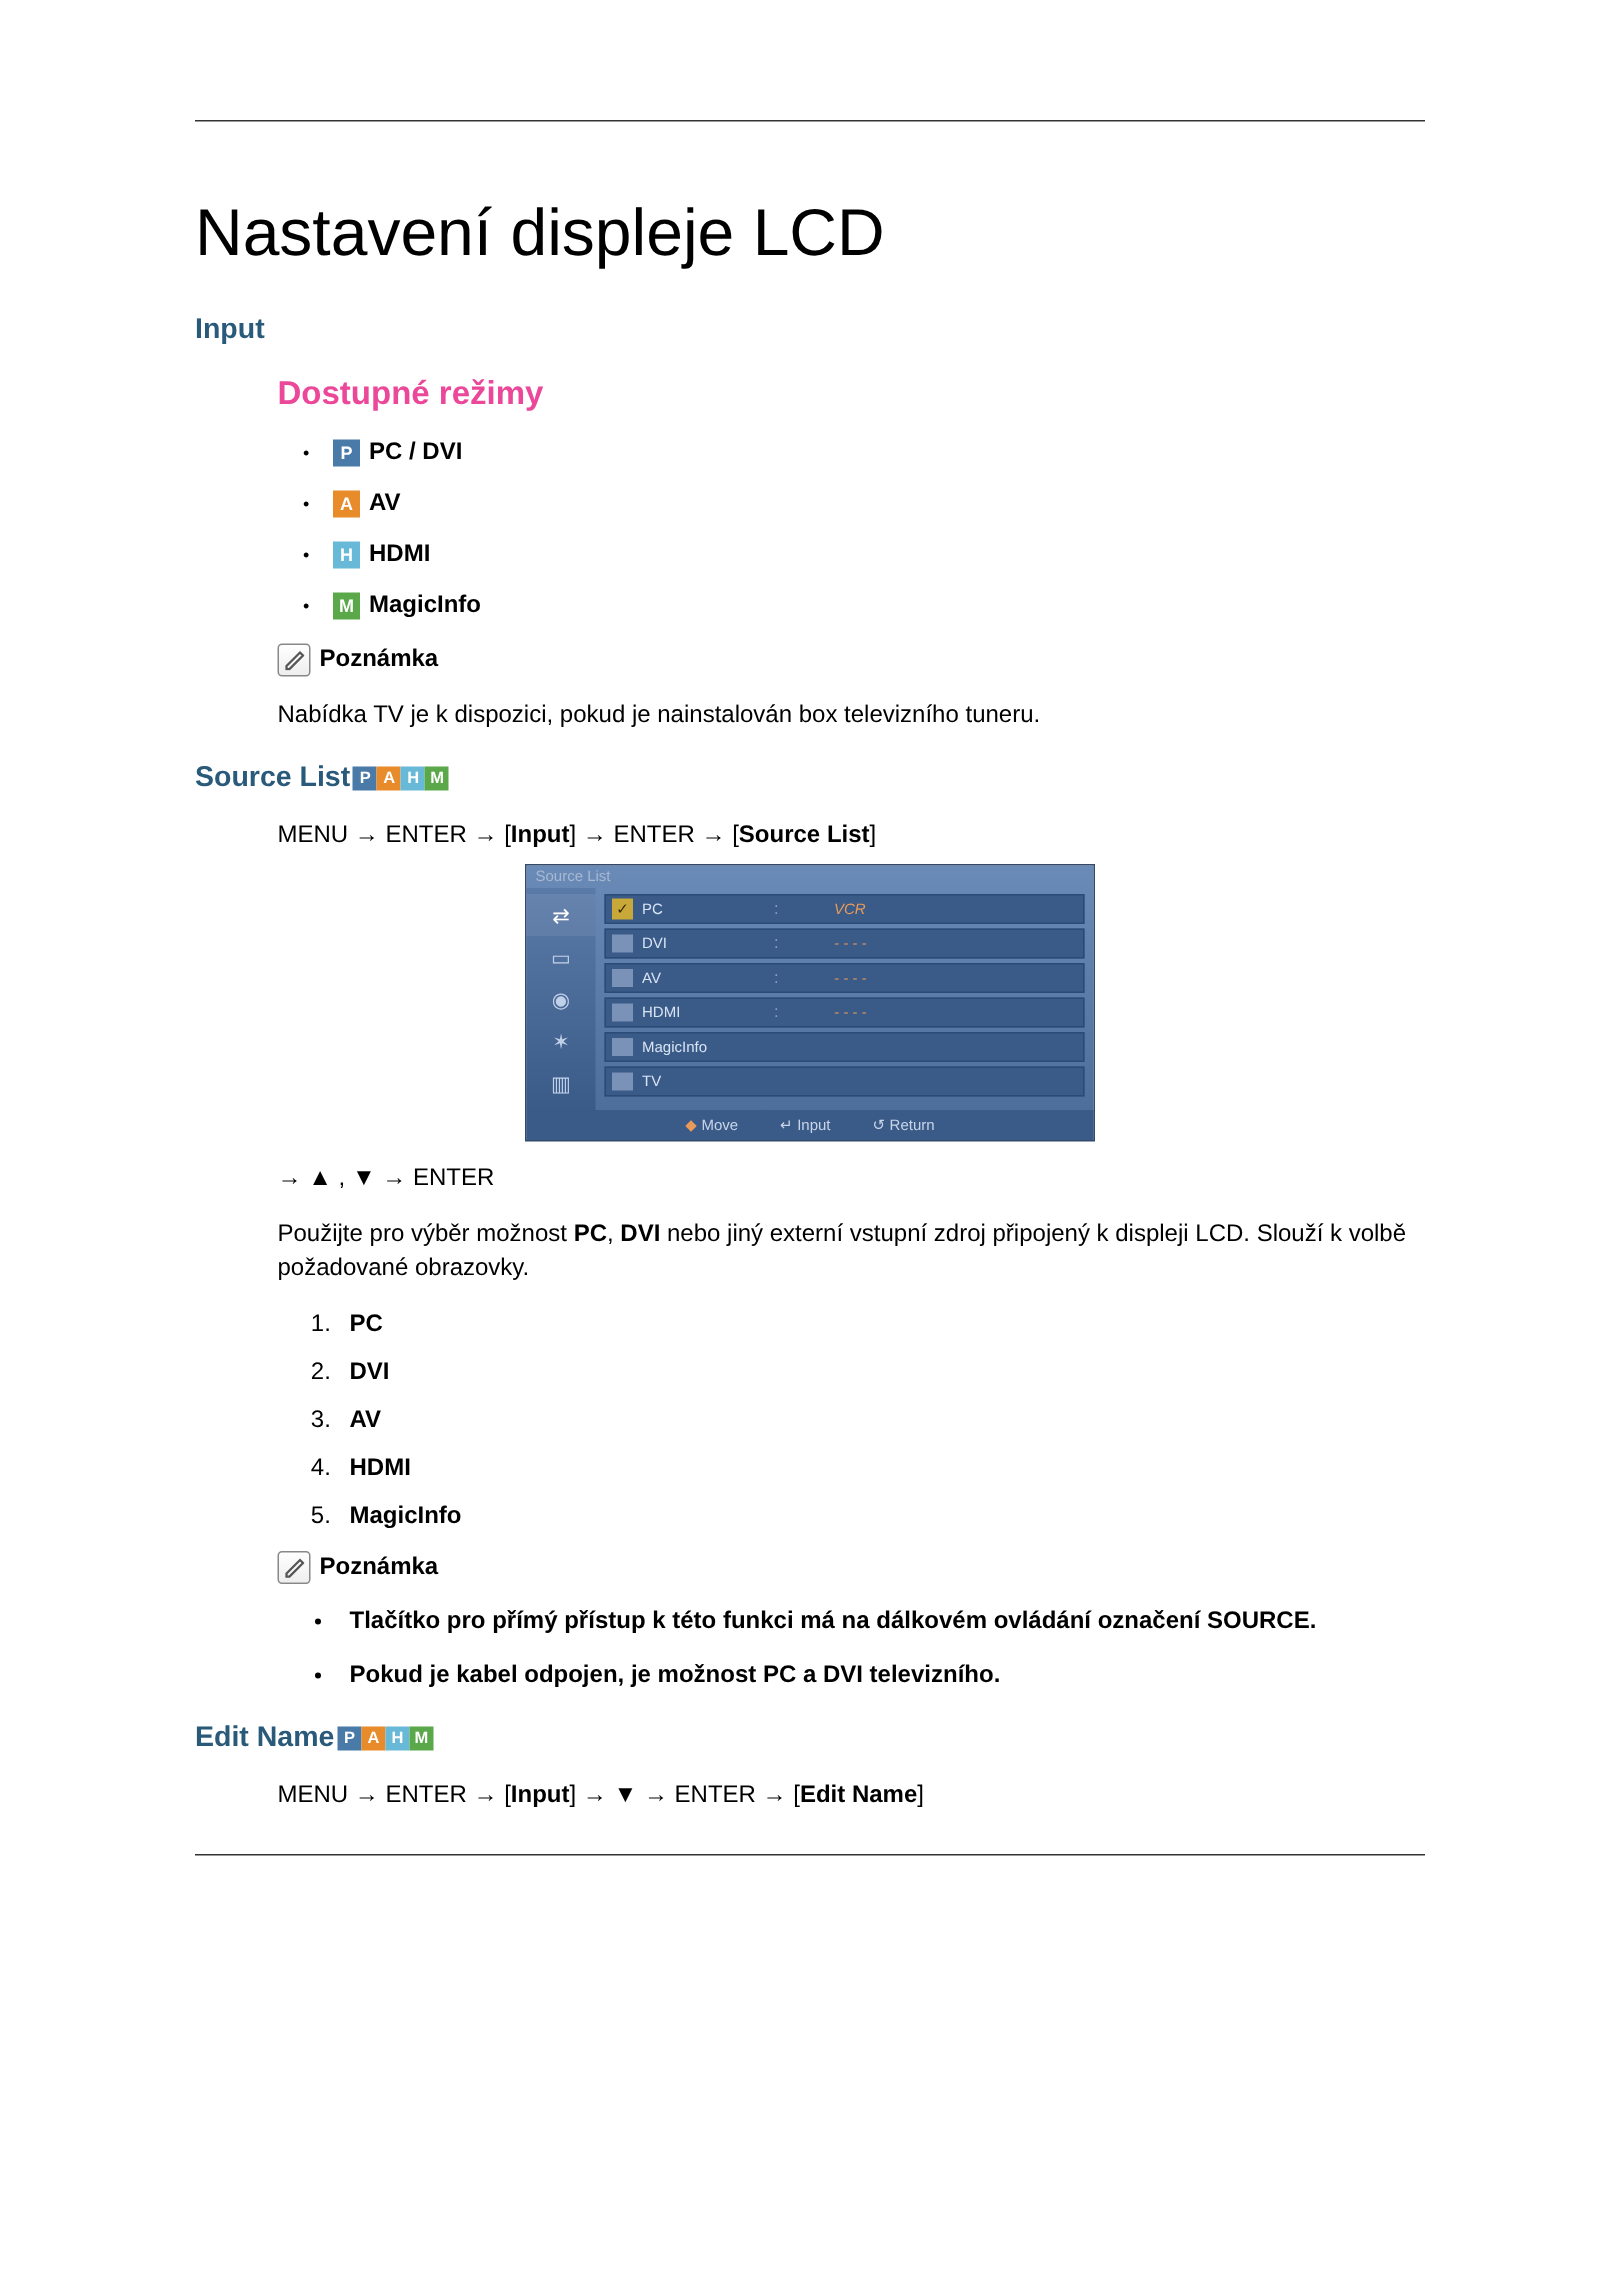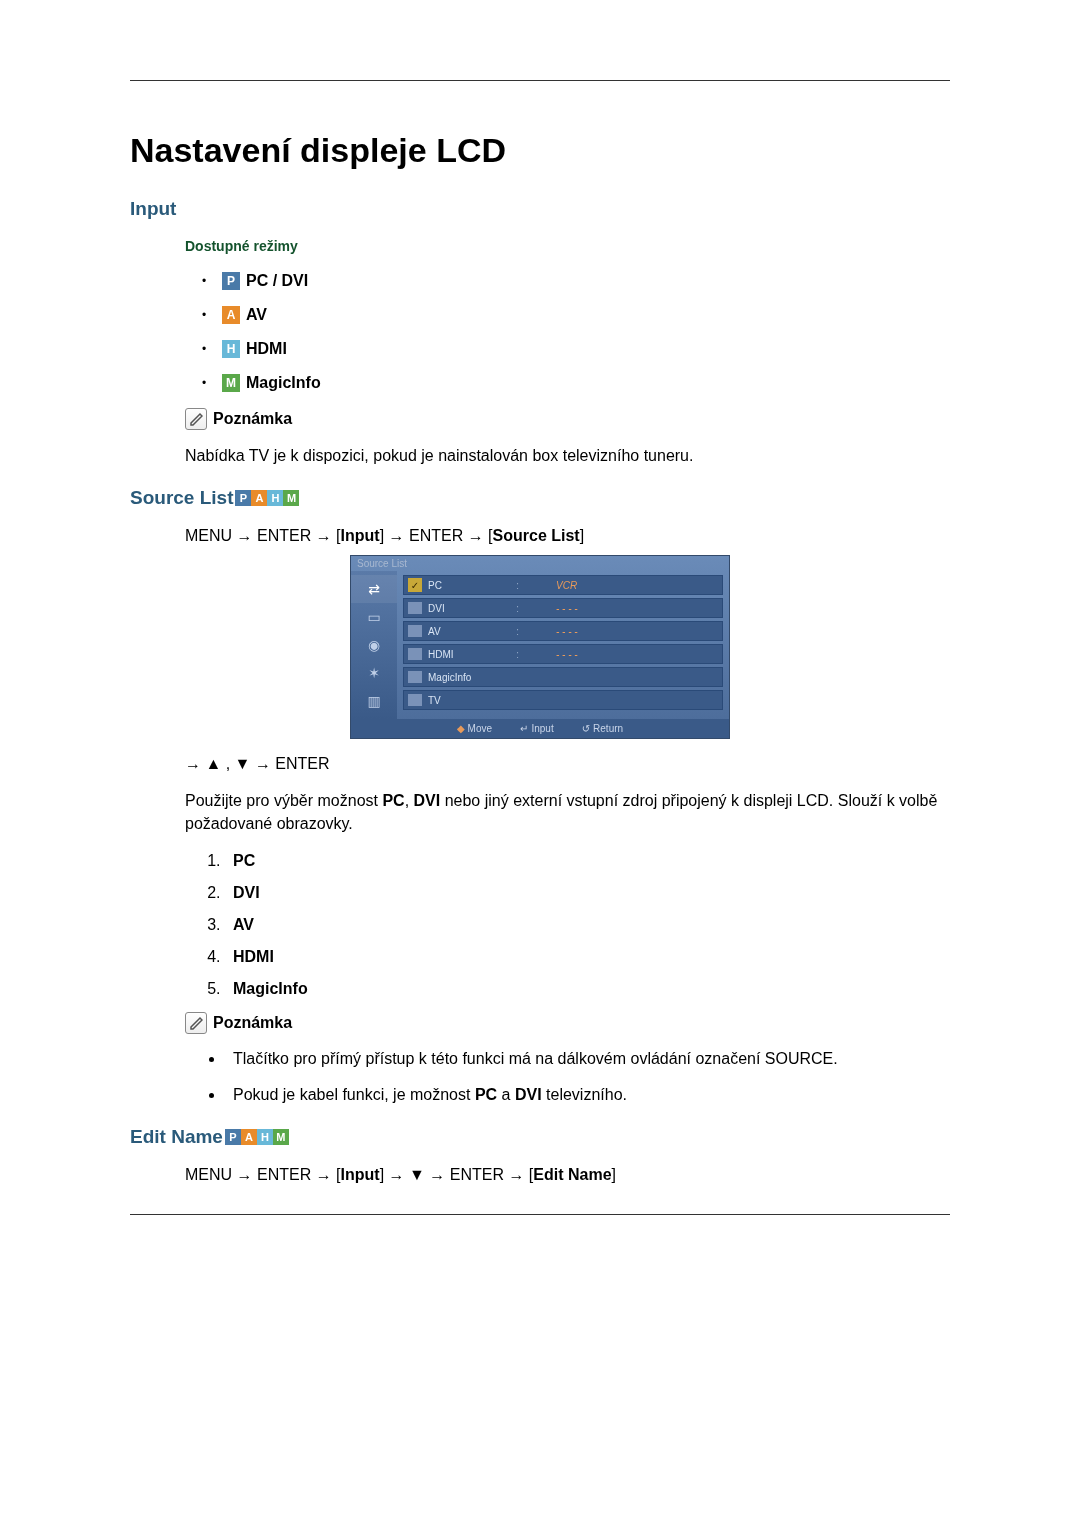--- a/index.html
+++ b/index.html
@@ -13,34 +13,34 @@
       width: 1080px;
       height: 1527px;
       padding: 80px 130px 0 130px;
       color: #000;
     }
     .top-rule {
       border-top: 1px solid #333;
       margin-bottom: 50px;
     }
     h1 {
-      font-size: 34px;
-      font-weight: bold;
+      font-size: 44px;
+      font-weight: normal;
       margin-bottom: 28px;
     }
     h2.section-heading {
       color: #2a5a7a;
       font-size: 19px;
       font-weight: bold;
       margin-top: 10px;
       margin-bottom: 18px;
     }
     h3.subsection-heading {
-      color: #14532d;
-      font-size: 14px;
+      color: #ec4899;
+      font-size: 22px;
       font-weight: bold;
       margin-left: 55px;
       margin-bottom: 18px;
     }
     .mode-list {
       list-style: none;
       margin-left: 72px;
     }
     .mode-list li {
       font-size: 16px;
@@ -211,20 +211,21 @@
     }
     .numbered-list li {
       margin-bottom: 14px;
       padding-left: 8px;
     }
     .numbered-list li span { font-weight: bold; }
     .bullet-list {
       list-style: disc;
       margin-left: 95px;
       font-size: 16px;
+      font-weight: bold;
     }
     .bullet-list li {
       margin-bottom: 14px;
       padding-left: 8px;
       line-height: 1.4;
     }
     .bottom-rule {
       border-top: 1px solid #333;
       margin-top: 30px;
     }
@@ -373,21 +374,21 @@
     </span>
     <span>Poznámka</span>
   </div>
 </div>
 
 <ul class="bullet-list">
   <li>
     <span>Tlačítko pro přímý přístup k této funkci má na dálkovém ovládání označení SOURCE.</span>
   </li>
   <li>
-    <span>Pokud je kabel funkci, je možnost </span><b>PC</b><span> a </span><b>DVI</b><span> televizního.</span>
+    <span>Pokud je kabel odpojen, je možnost </span><b>PC</b><span> a </span><b>DVI</b><span> televizního.</span>
   </li>
 </ul>
 
 <h2 class="source-heading">
   <span>Edit Name</span>
   <span class="heading-icons">
     <span class="mode-icon icon-p">P</span>
     <span class="mode-icon icon-a">A</span>
     <span class="mode-icon icon-h">H</span>
     <span class="mode-icon icon-m">M</span>

